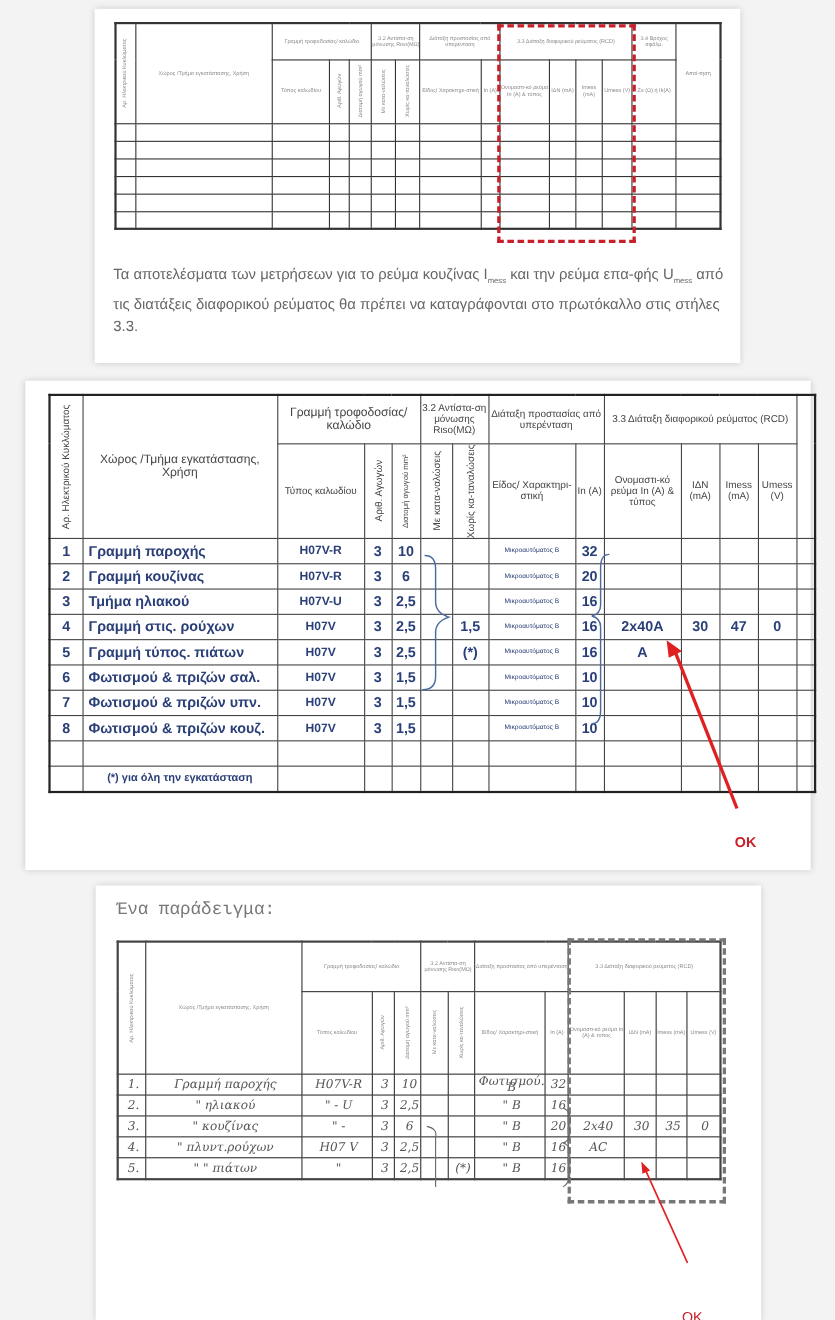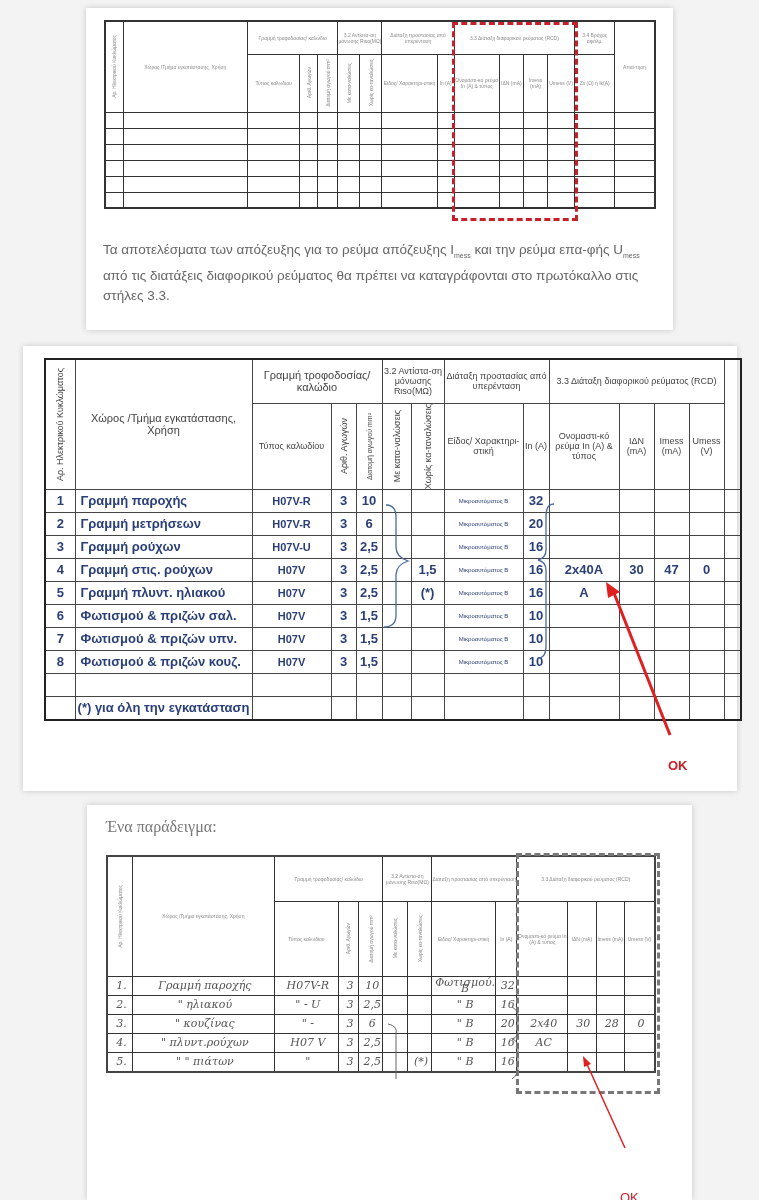--- a/index.html
+++ b/index.html
@@ -19,21 +19,21 @@
   #t2 .hdr td{height:auto;}
   #t2 .row td{height:22px;font-weight:bold;color:#2a3f78;font-size:13px;}
   #t2 .row td.num{font-size:13px;}
   #t2 .row td.name{text-align:left;padding-left:5px;font-size:13px;}
   #t2 .row td.cable{font-size:11px;}
   #t2 .row td.small{font-size:6px;font-weight:normal;}
   #t3{left:106px;top:855px;width:550px;border:2px solid #444;}
   .hw td{font-family:"DejaVu Serif",serif;font-style:italic;color:#555;font-size:11px;height:18px;text-align:left;padding-left:3px !important;}
   .para{position:absolute;left:103px;top:240px;width:560px;font-size:13.5px;line-height:20px;color:#666;}
   .para sub{font-size:7px;}
-  .title3{position:absolute;left:106px;top:818px;font-size:16px;color:#777;font-family:Liberation Serif, serif;}
+  .title3{position:absolute;left:106px;top:818px;font-size:16px;color:#777;font-family:Liberation Mono, monospace;}
   .red-dash{position:absolute;border:3px dashed #c8202a;}
   .gray-dash{position:absolute;border:3px dashed #777;}
   .ok{position:absolute;color:#c8202a;font-weight:bold;font-size:13px;text-align:right;}
   svg.over{position:absolute;left:0;top:0;pointer-events:none;}
 </style>
 </head>
 <body>
 
 <div class="card" id="card1"></div>
 <table class="form faded" id="t1">
@@ -190,21 +190,21 @@
         <td></td>
         <td></td>
         <td></td>
         <td></td>
         <td></td>
       </tr>
     </tbody>
 </table>
 <div class="red-dash" style="left:452px;top:22px;width:120px;height:193px;"></div>
 <div class="para">
-  <span>Τα αποτελέσματα των απόζευξης για το ρεύμα απόζευξης I</span><sub>mess</sub><span> και την ρεύμα επα-φής U</span><sub>mess</sub><span> από τις διατάξεις διαφορικού ρεύματος θα πρέπει να καταγράφονται στο πρωτόκαλλο στις στήλες 3.3.</span>
+  <span>Τα αποτελέσματα των μετρήσεων για το ρεύμα κουζίνας I</span><sub>mess</sub><span> και την ρεύμα επα-φής U</span><sub>mess</sub><span> από τις διατάξεις διαφορικού ρεύματος θα πρέπει να καταγράφονται στο πρωτόκαλλο στις στήλες 3.3.</span>
 </div>
 
 <div class="card" id="card2"></div>
 <table class="form" id="t2">
   <colgroup>
     <col style="width:30px">
       <col style="width:177px">
       <col style="width:79px">
       <col style="width:25px">
       <col style="width:26px">
@@ -264,37 +264,37 @@
         <td class="small">Μικροαυτόματος B</td>
         <td>32</td>
         <td></td>
         <td></td>
         <td></td>
         <td></td>
         <td></td>
       </tr>
       <tr class="row">
         <td class="num">2</td>
-        <td class="name">Γραμμή μετρήσεων</td>
+        <td class="name">Γραμμή κουζίνας</td>
         <td class="cable">H07V-R</td>
         <td>3</td>
         <td>6</td>
         <td></td>
         <td></td>
         <td class="small">Μικροαυτόματος B</td>
         <td>20</td>
         <td></td>
         <td></td>
         <td></td>
         <td></td>
         <td></td>
       </tr>
       <tr class="row">
         <td class="num">3</td>
-        <td class="name">Γραμμή ρούχων</td>
+        <td class="name">Τμήμα ηλιακού</td>
         <td class="cable">H07V-U</td>
         <td>3</td>
         <td>2,5</td>
         <td></td>
         <td></td>
         <td class="small">Μικροαυτόματος B</td>
         <td>16</td>
         <td></td>
         <td></td>
         <td></td>
@@ -312,21 +312,21 @@
         <td class="small">Μικροαυτόματος B</td>
         <td>16</td>
         <td>2x40A</td>
         <td>30</td>
         <td>47</td>
         <td>0</td>
         <td></td>
       </tr>
       <tr class="row">
         <td class="num">5</td>
-        <td class="name">Γραμμή πλυντ. ηλιακού</td>
+        <td class="name">Γραμμή τύπος. πιάτων</td>
         <td class="cable">H07V</td>
         <td>3</td>
         <td>2,5</td>
         <td></td>
         <td>(*)</td>
         <td class="small">Μικροαυτόματος B</td>
         <td>16</td>
         <td>A</td>
         <td></td>
         <td></td>
@@ -392,21 +392,21 @@
         <td></td>
         <td></td>
         <td></td>
         <td></td>
         <td></td>
         <td></td>
         <td></td>
       </tr>
       <tr class="row">
         <td></td>
-        <td style="font-size: 13px;">(*) για όλη την εγκατάσταση</td>
+        <td style="font-size: 10px;">(*) για όλη την εγκατάσταση</td>
         <td></td>
         <td></td>
         <td></td>
         <td></td>
         <td></td>
         <td></td>
         <td></td>
         <td></td>
         <td></td>
         <td></td>
@@ -504,21 +504,21 @@
         <td>"  κουζίνας</td>
         <td>" -</td>
         <td>3</td>
         <td>6</td>
         <td></td>
         <td></td>
         <td>"  B</td>
         <td>20</td>
         <td>2x40</td>
         <td>30</td>
-        <td>28</td>
+        <td>35</td>
         <td>0</td>
       </tr>
       <tr>
         <td>4.</td>
         <td>"  πλυντ.ρούχων</td>
         <td>H07 V</td>
         <td>3</td>
         <td>2,5</td>
         <td></td>
         <td></td>

